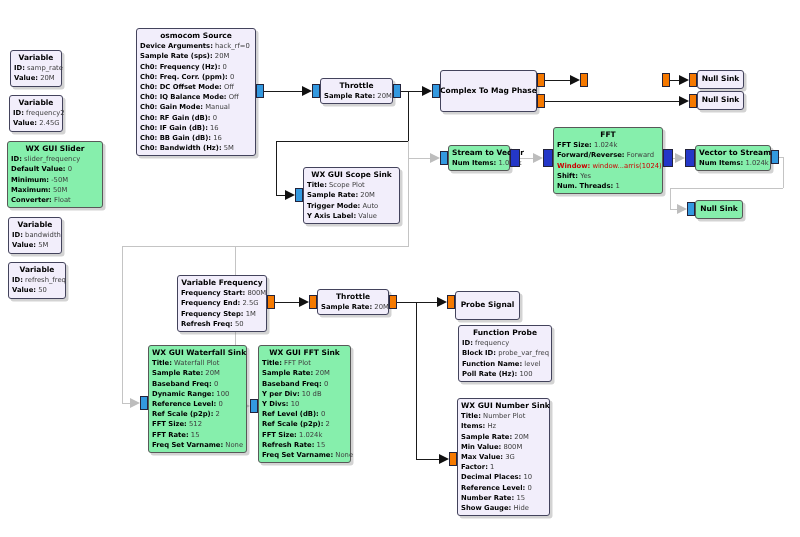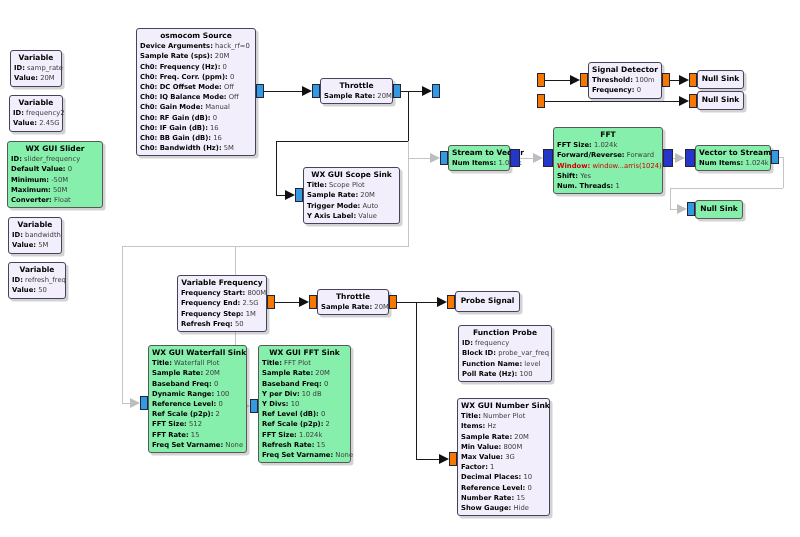--- a/index.html
+++ b/index.html
@@ -120,28 +120,26 @@
       <div class="param"><span class="lbl">Ch0: BB Gain (dB):</span> <span class="val">16</span></div>
       <div class="param"><span class="lbl">Ch0: Bandwidth (Hz):</span> <span class="val">5M</span></div>
     </div>
     <div class="port complex" style="left: 256px; top: 84px; width: 8px; height: 14px;"></div>
     <div class="block enabled" style="left: 320px; top: 78px; width: 73px;">
       <div class="title">Throttle</div>
       <div class="param"><span class="lbl">Sample Rate:</span> <span class="val">20M</span></div>
     </div>
     <div class="port complex" style="left: 312px; top: 84px; width: 8px; height: 14px;"></div>
     <div class="port complex" style="left: 393px; top: 84px; width: 8px; height: 14px;"></div>
+    <div class="block enabled center" style="left: 440px; top: 70px; width: 97px; height: 42px;">
+      <div class="title">Complex To Mag Phase</div>
+    </div>
     <div class="port complex" style="left: 432px; top: 84px; width: 8px; height: 14px;"></div>
     <div class="port float" style="left: 537px; top: 73px; width: 8px; height: 14px;"></div>
     <div class="port float" style="left: 537px; top: 94px; width: 8px; height: 14px;"></div>
-    <div class="block enabled" style="left: 588px; top: 62px; width: 74px;">
-      <div class="title">Signal Detector</div>
-      <div class="param"><span class="lbl">Threshold:</span> <span class="val">100m</span></div>
-      <div class="param"><span class="lbl">Frequency:</span> <span class="val">0</span></div>
-    </div>
     <div class="port float" style="left: 580px; top: 73px; width: 8px; height: 14px;"></div>
     <div class="port float" style="left: 662px; top: 73px; width: 8px; height: 14px;"></div>
     <div class="block enabled center" style="left: 697px; top: 70px; width: 47px; height: 19px;">
       <div class="title">Null Sink</div>
     </div>
     <div class="port float" style="left: 689px; top: 73px; width: 8px; height: 14px;"></div>
     <div class="block enabled center" style="left: 697px; top: 91px; width: 47px; height: 19px;">
       <div class="title">Null Sink</div>
     </div>
     <div class="port float" style="left: 689px; top: 94px; width: 8px; height: 14px;"></div>
@@ -186,21 +184,21 @@
       <div class="param"><span class="lbl">Frequency Step:</span> <span class="val">1M</span></div>
       <div class="param"><span class="lbl">Refresh Freq:</span> <span class="val">50</span></div>
     </div>
     <div class="port float" style="left: 267px; top: 295px; width: 8px; height: 14px;"></div>
     <div class="block enabled" style="left: 317px; top: 289px; width: 72px;">
       <div class="title">Throttle</div>
       <div class="param"><span class="lbl">Sample Rate:</span> <span class="val">20M</span></div>
     </div>
     <div class="port float" style="left: 309px; top: 295px; width: 8px; height: 14px;"></div>
     <div class="port float" style="left: 389px; top: 295px; width: 8px; height: 14px;"></div>
-    <div class="block enabled center" style="left: 455px; top: 291px; width: 65px; height: 21px;">
+    <div class="block enabled center" style="left: 455px; top: 291px; width: 65px; height: 29px;">
       <div class="title">Probe Signal</div>
     </div>
     <div class="port float" style="left: 447px; top: 295px; width: 8px; height: 14px;"></div>
     <div class="block enabled" style="left: 458px; top: 325px; width: 94px;">
       <div class="title">Function Probe</div>
       <div class="param"><span class="lbl">ID:</span> <span class="val">frequency</span></div>
       <div class="param"><span class="lbl">Block ID:</span> <span class="val">probe_var_freq</span></div>
       <div class="param"><span class="lbl">Function Name:</span> <span class="val">level</span></div>
       <div class="param"><span class="lbl">Poll Rate (Hz):</span> <span class="val">100</span></div>
     </div>

